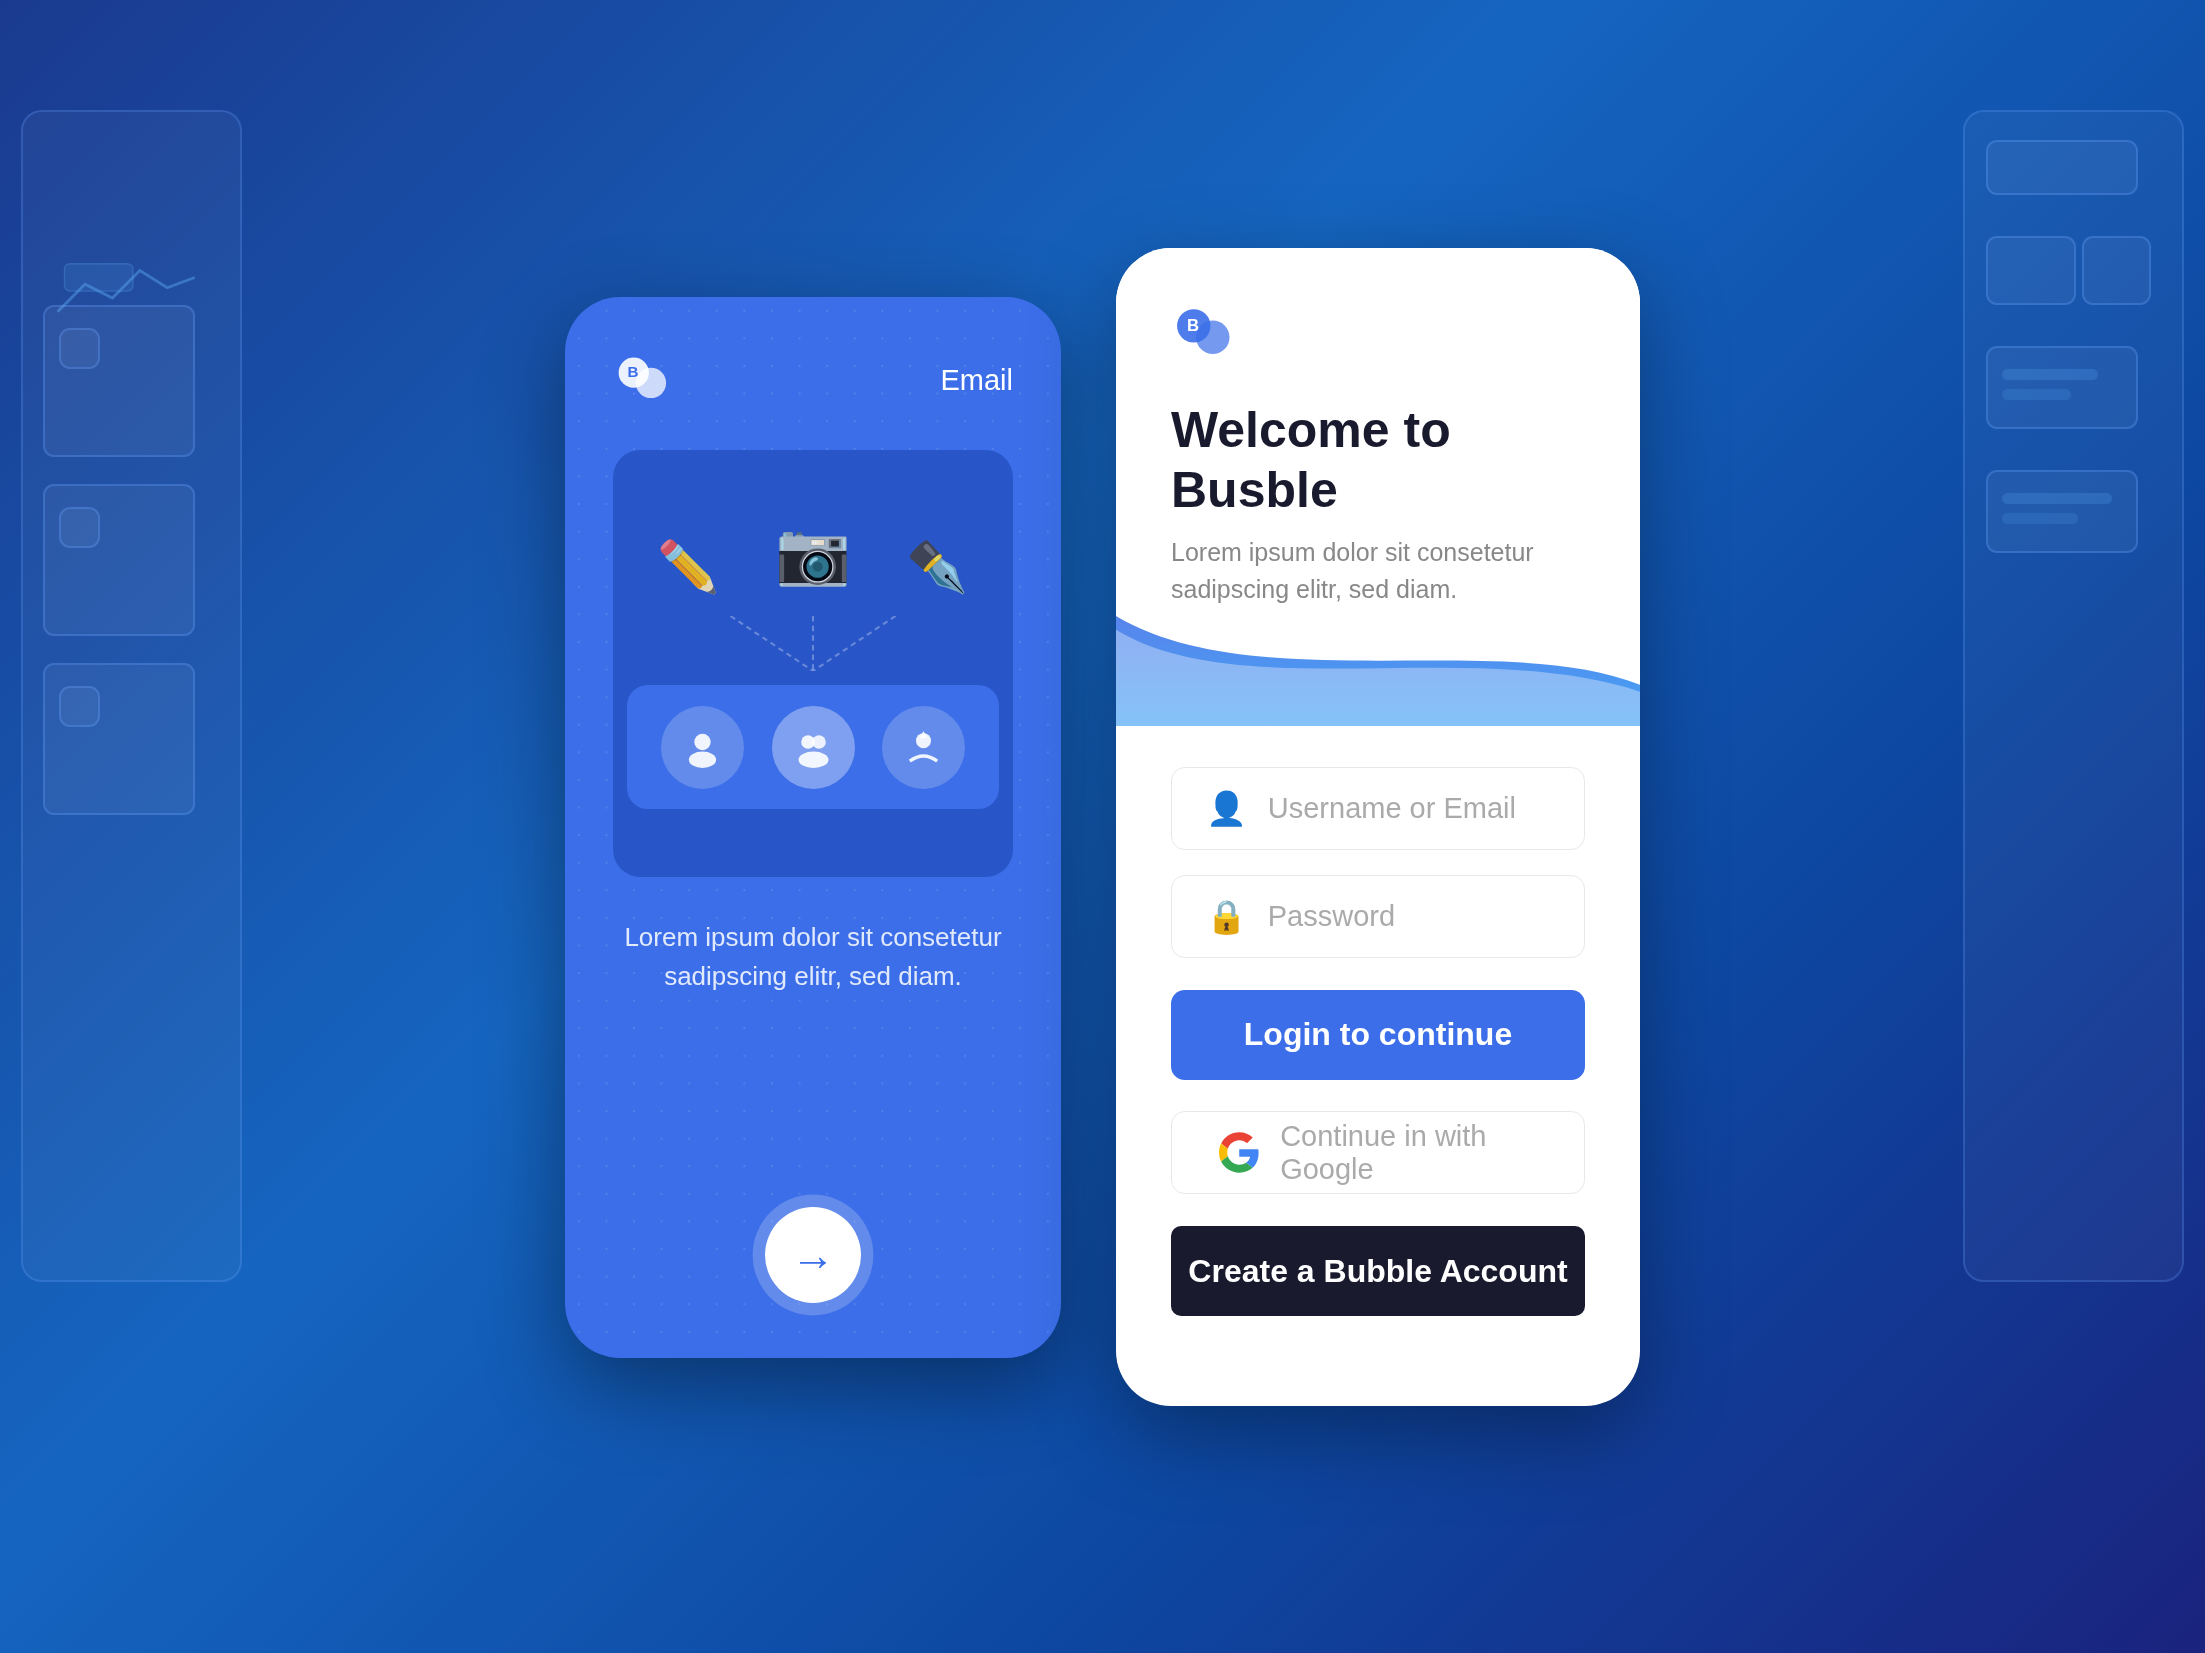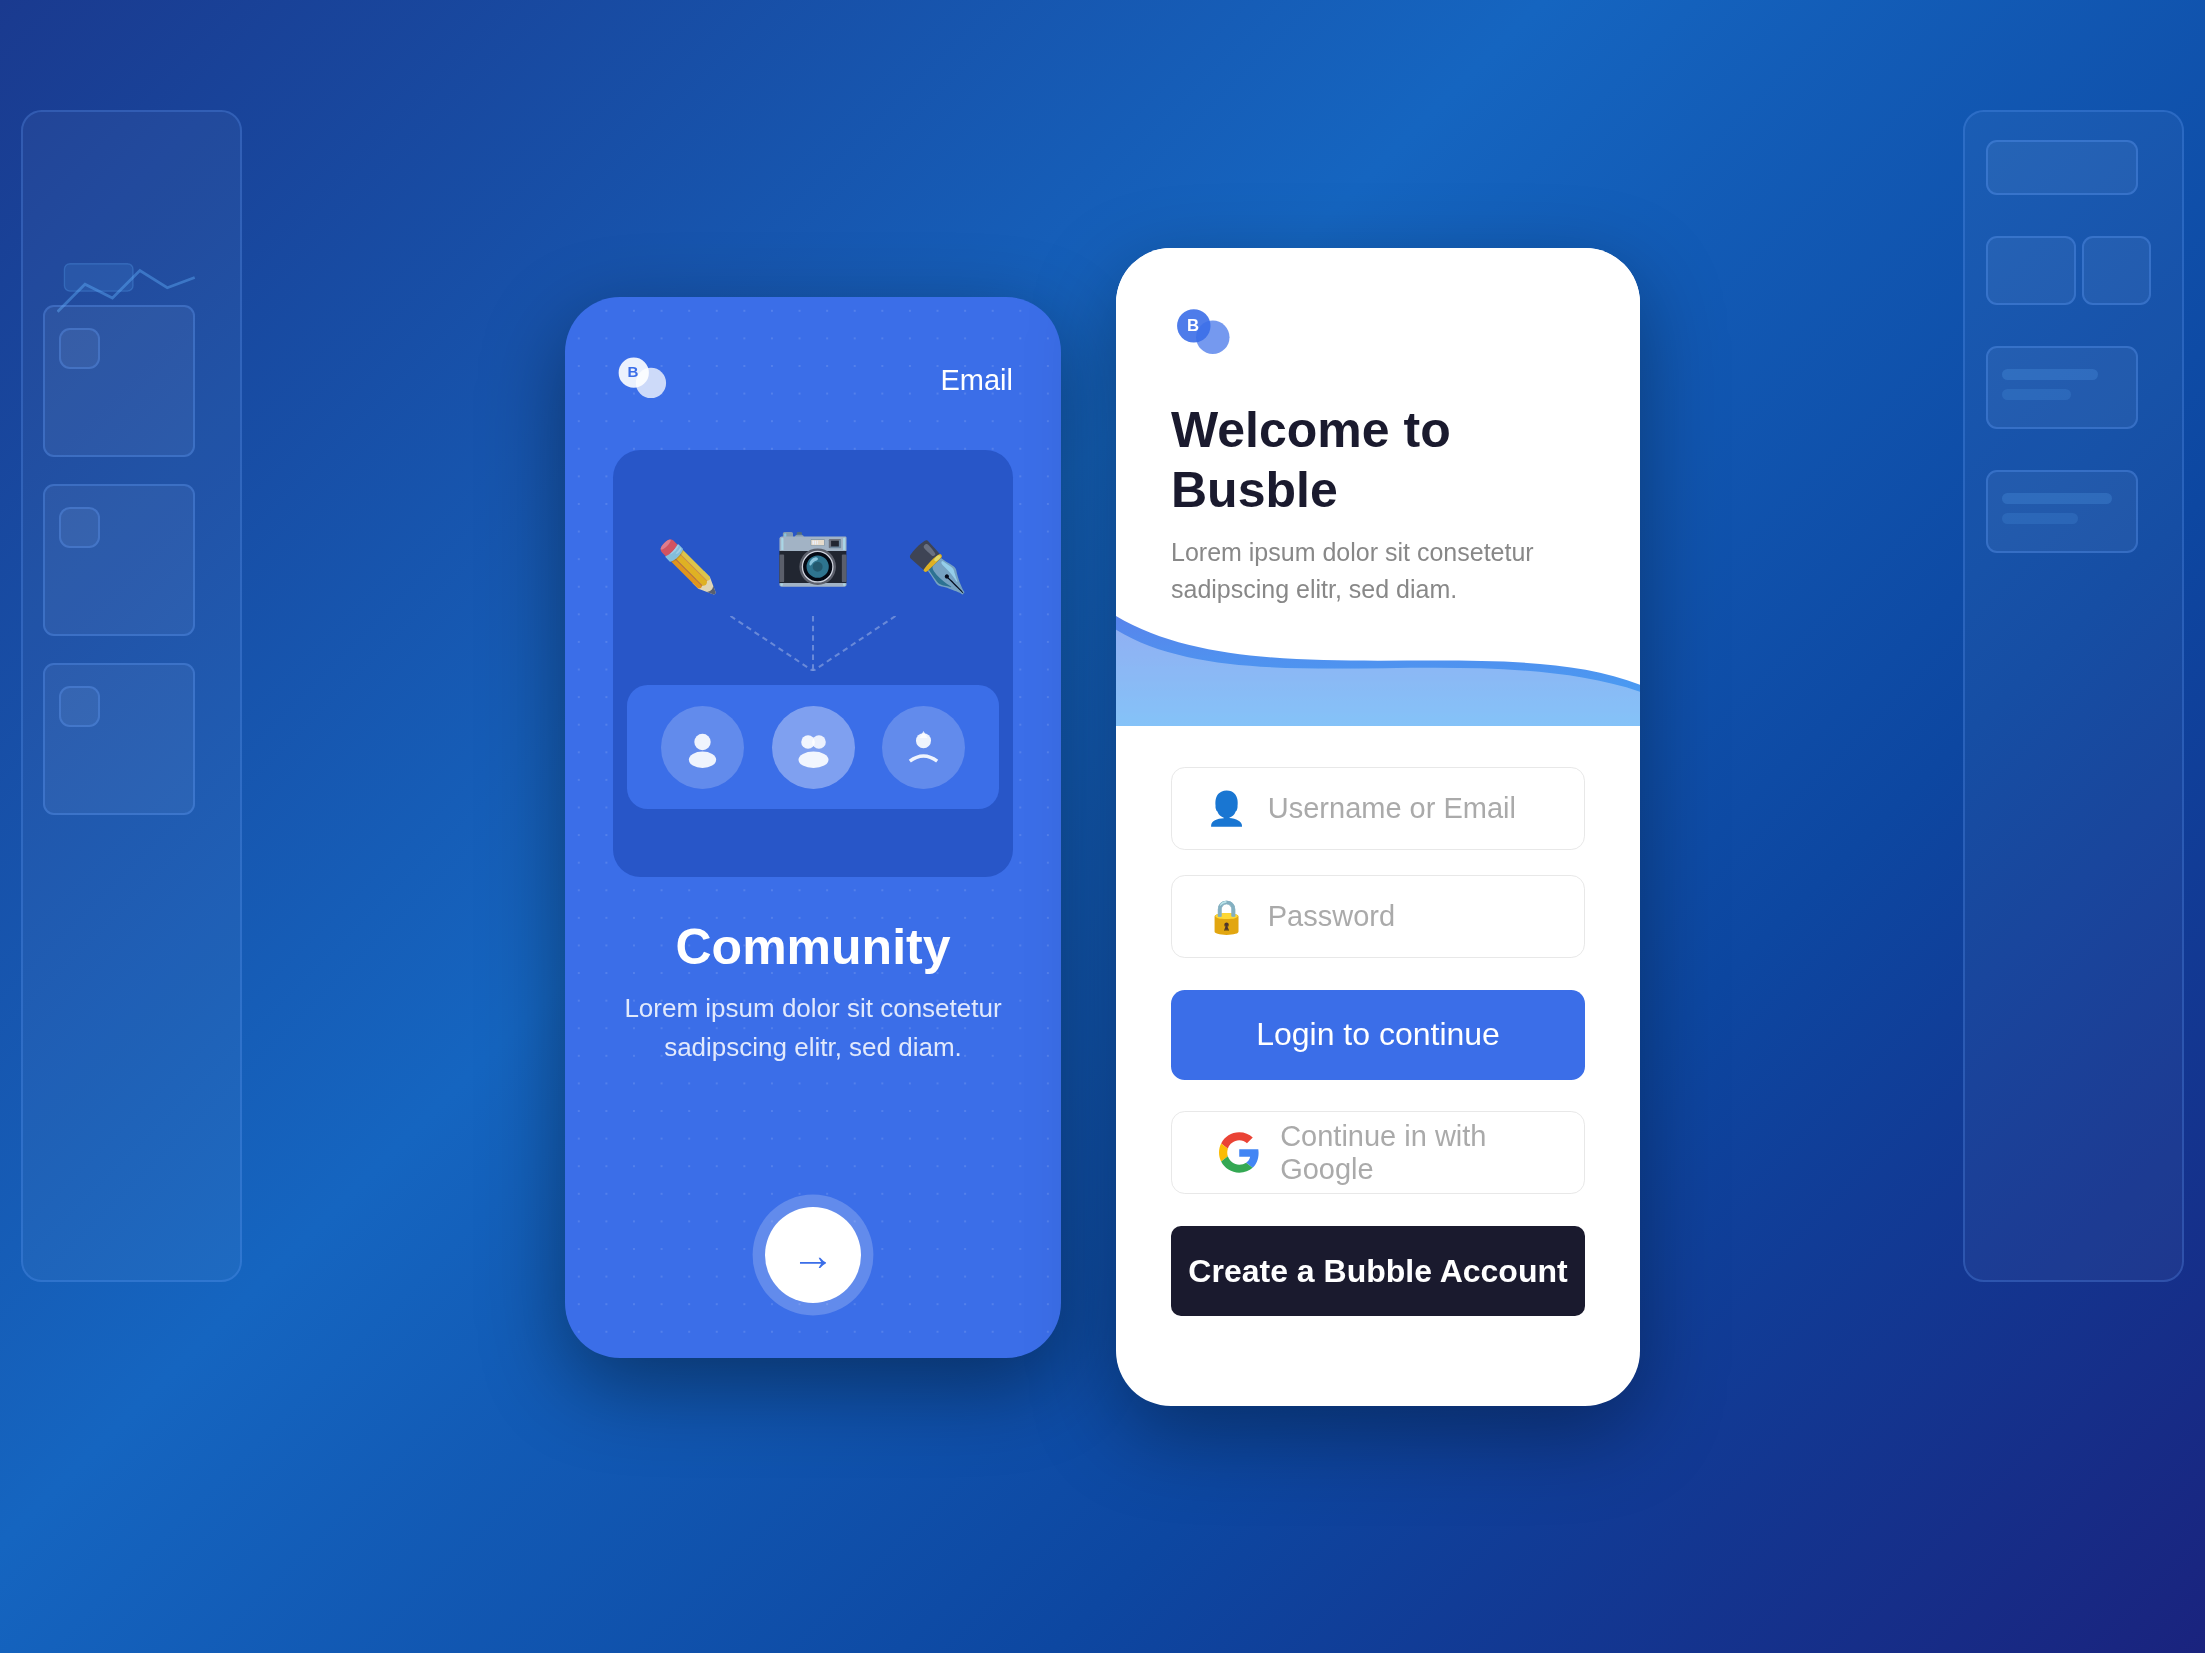--- a/index.html
+++ b/index.html
@@ -300,21 +300,21 @@
     }
 
     .login-btn {
       width: 100%;
       height: 90px;
       background: #3b6ee8;
       border: none;
       border-radius: 13.8px;
       color: white;
       font-size: 32px;
-      font-weight: 400;
+      font-weight: 700;
       cursor: pointer;
       margin-top: 6.9px;
     }
 
     .google-btn {
       width: 100%;
       height: 83px;
       border: 1.4px solid #e8e8e8;
       border-radius: 13.8px;
       background: white;
@@ -433,21 +433,20 @@
         <div class="avatar-circle">
           <svg width="41" height="41" viewBox="0 0 60 60">
               <circle cx="30" cy="20" r="11" fill="white" opacity="0.9"></circle>
               <path d="M10 50 Q30 35 50 50" stroke="white" stroke-width="5" fill="none" opacity="0.9"></path>
               <polygon points="30,6 36,16 24,16" fill="white" opacity="0.8"></polygon>
             </svg>
         </div>
       </div>
     </div>
 
-    <h2 class="community-title">Community</h2>
 
     <p class="community-desc">
       <span>Lorem ipsum dolor sit consetetur</span><br>
       <span>sadipscing elitr, sed diam.</span>
     </p>
 
     <div class="spacer"></div>
 
     <div class="next-btn-wrapper">
       <button class="next-btn" aria-label="Next">

